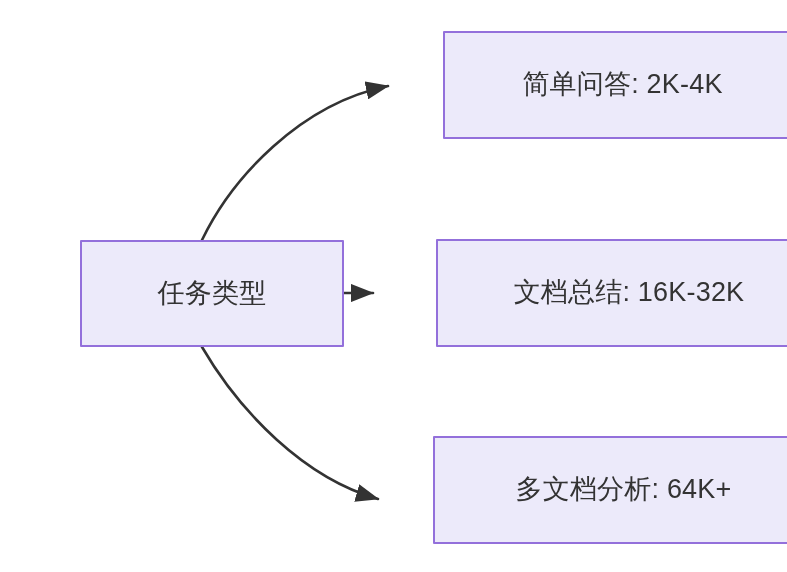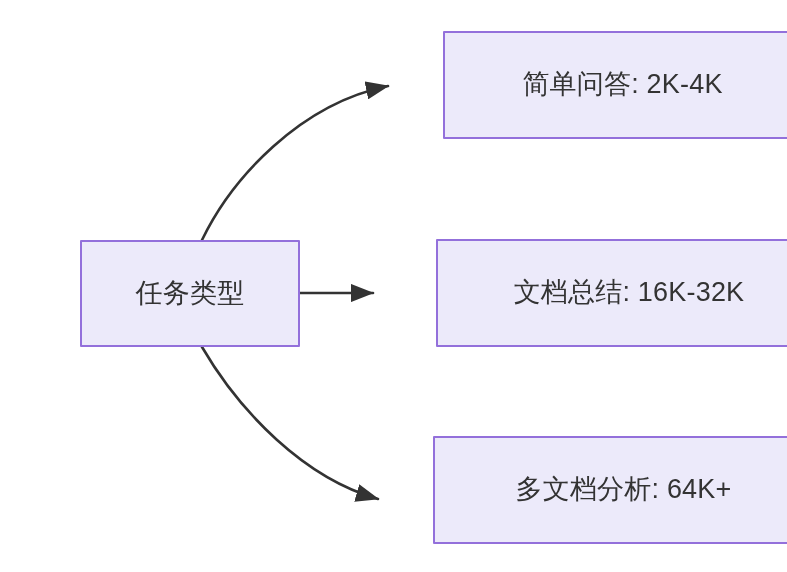--- a/index.html
+++ b/index.html
@@ -46,21 +46,21 @@
     font-size: 27px;
     line-height: 1.1;
     letter-spacing: 0.2px;
     white-space: nowrap;
     text-align: center;
   }
   
   #node-root {
     left: 32px;
     top: 240px;
-    width: 220px;
+    width: 264px;
     height: 107px;
     align-items: center;
   }
   
   #node-simple-qa {
     left: 395px;
     top: 31px;
     width: 359px;
     height: 108px;
   }

